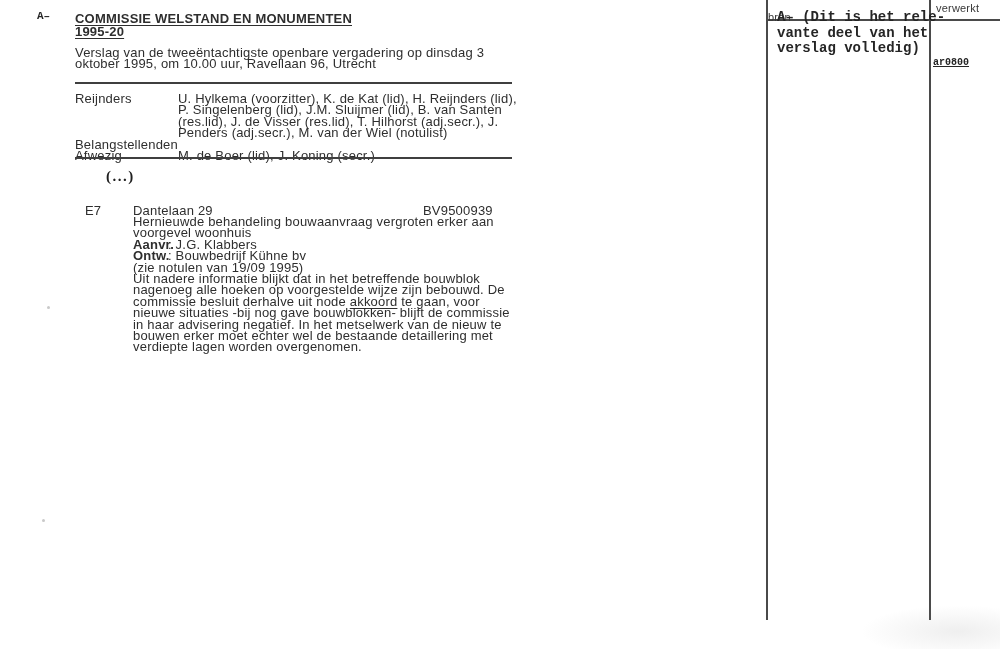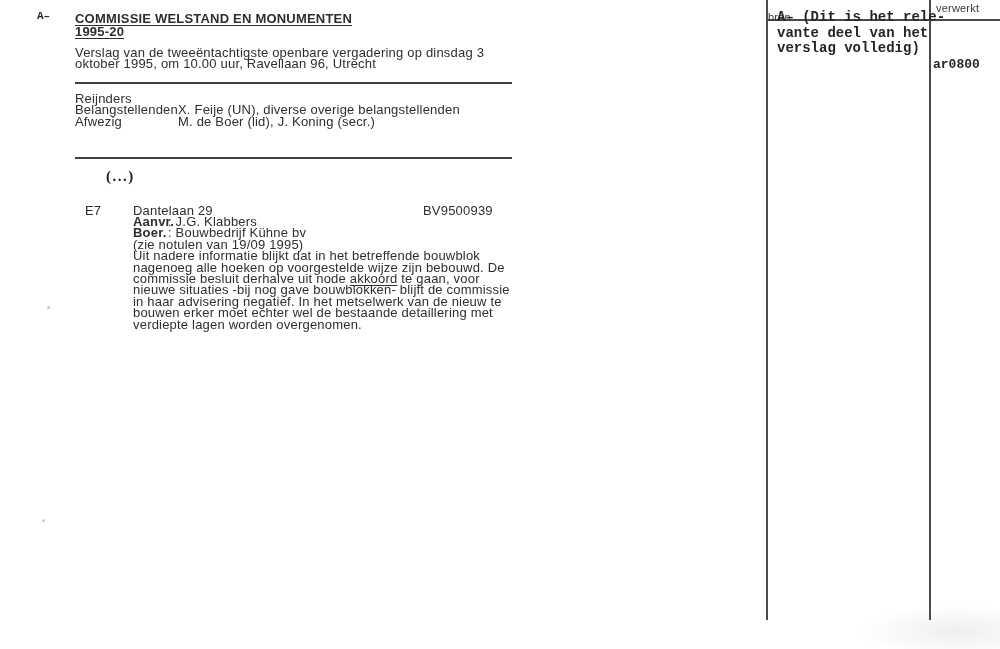--- a/index.html
+++ b/index.html
@@ -39,21 +39,21 @@
   .vline2{left:929px;}
   .sidebar-hline{left:766px;top:19px;width:234px;height:2px;background:#4a4a4a;}
   .col-header{font-size:11px;color:#383838;letter-spacing:0.2px;}
   .bron-header{left:768px;top:11px;width:141px;text-align:left;}
   .verwerkt-header{left:936px;top:2px;}
   .typewriter{
     font-family:"Liberation Mono","DejaVu Sans Mono",monospace;
     color:#252525;font-weight:bold;
   }
   .annotation{left:777px;top:10px;font-size:14px;line-height:15.6px;white-space:pre;}
-  .verwerkt-value{left:933px;top:57px;font-size:13px;}
+  .verwerkt-value{left:933px;top:57px;font-size:10px;text-decoration:underline;}
   
   .speck{width:3px;height:3px;border-radius:50%;background:#c9c9c9;}
   .speck1{left:47px;top:306px;}
   .speck2{left:42px;top:519px;}
   .smudge{
     left:860px;top:605px;width:140px;height:44px;
     background:radial-gradient(ellipse at 70% 60%, rgba(120,120,120,0.12), rgba(255,255,255,0) 70%);
   }
 </style>
 </head>
@@ -67,37 +67,38 @@
     <div>COMMISSIE WELSTAND EN MONUMENTEN</div>
     <div>1995-20</div>
   </div>
 
   <div class="abs intro doc-text">Verslag van de tweeëntachtigste openbare vergadering op dinsdag 3 oktober 1995, om 10.00 uur, Ravellaan 96, Utrecht</div>
 
   <div class="abs hrule rule1"></div>
 
   <div class="abs attendance doc-text">
     <div class="att-label">Reijnders</div>
+    <div class="att-value">U. Hylkema (voorzitter), K. de Kat (lid), H. Reijnders (lid), P. Singelenberg (lid), J.M. Sluijmer (lid), B. van Santen (res.lid), J. de Visser (res.lid), T. Hilhorst (adj.secr.), J. Penders (adj.secr.), M. van der Wiel (notulist)</div>
     <div class="att-label">Belangstellenden</div>
-    <div class="att-value">X. Feije (UN), diverse overige belangstellenden</div>
     <div class="att-label">Afwezig</div>
     <div class="att-value">M. de Boer (lid), J. Koning (secr.)</div>
   </div>
 
   <div class="abs hrule rule2"></div>
 
   <div class="abs ellipsis">(...)</div>
 
   <div class="abs item-no doc-text">E7</div>
   <div class="abs item-address doc-text">Dantelaan 29</div>
   <div class="abs item-ref doc-text">BV9500939</div>
 
   <div class="abs item-content doc-text">
+    <div>Hernieuwde behandeling bouwaanvraag vergroten erker aan voorgevel woonhuis</div>
     <div><span class="inline-label">Aanvr.</span><span>: J.G. Klabbers</span></div>
-    <div><span class="inline-label">Boer.</span><span>: Bouwbedrijf Kühne bv</span></div>
+    <div><span class="inline-label">Ontw.</span><span>: Bouwbedrijf Kühne bv</span></div>
     <div>(zie notulen van 19/09 1995)</div>
     <div><span>Uit nadere informatie blijkt dat in het betreffende bouwblok nagenoeg alle hoeken op voorgestelde wijze zijn bebouwd. De commissie besluit derhalve uit node </span><span class="u">akkoord</span><span> te gaan, voor nieuwe situaties -bij nog gave bouwblokken- blijft de commissie in haar advisering negatief. In het metselwerk van de nieuw te bouwen erker moet echter wel de bestaande detaillering met verdiepte lagen worden overgenomen.</span></div>
   </div>
 
   <div class="abs vline vline1"></div>
   <div class="abs vline vline2"></div>
   <div class="abs sidebar-hline"></div>
 
   <div class="abs col-header bron-header">bron</div>
   <div class="abs col-header verwerkt-header">verwerkt</div>

